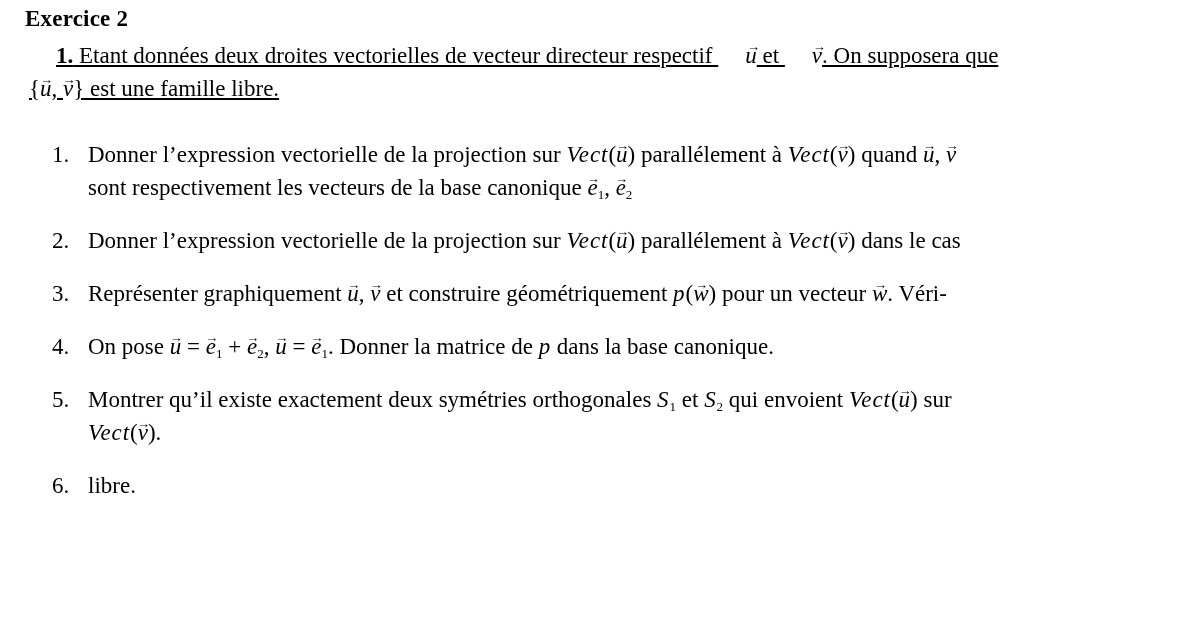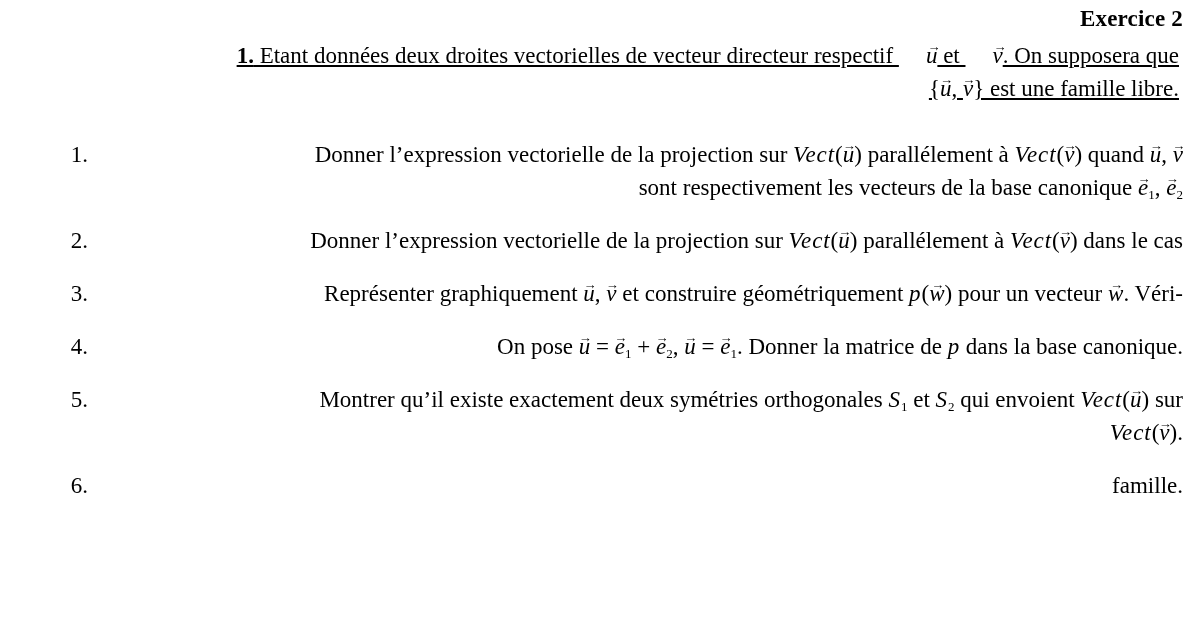--- a/index.html
+++ b/index.html
@@ -6,21 +6,20 @@
   .page {
     position: relative;
     width: 1201px;
     height: 619px;
     box-sizing: border-box;
     padding: 2px 18px 0 25px;
     font-family: "Liberation Serif", "DejaVu Serif", serif;
     font-size: 23px;
     color: #000000;
     overflow: hidden;
-    text-align: right;
   }
   .title {
     font-weight: 700;
     line-height: 33px;
     letter-spacing: 0.2px;
   }
   .intro { margin: 4px; text-decoration: underline; }
   .line {
     line-height: 33px;
     white-space: pre;
@@ -115,18 +114,18 @@
       <div class="num">5.</div>
       <div class="body-col">
         <div class="line">Montrer qu’il existe exactement deux symétries orthogonales <span class="mi">S</span><span class="msub">1</span> et <span class="mi">S</span><span class="msub">2</span> qui envoient <span class="mi">Vect</span>(<span class="vec"><span class="vec-arrow">→</span><span class="mi">u</span></span>) sur</div>
         <div class="line"><span class="mi">Vect</span>(<span class="vec"><span class="vec-arrow">→</span><span class="mi">v</span></span>).</div>
       </div>
     </div>
 
     <div class="item">
       <div class="num">6.</div>
       <div class="body-col">
-        <div class="line">famille.</div>
+        <div class="line">libre.</div>
       </div>
     </div>
 
   </div>
 </div>
 
 </body></html>

